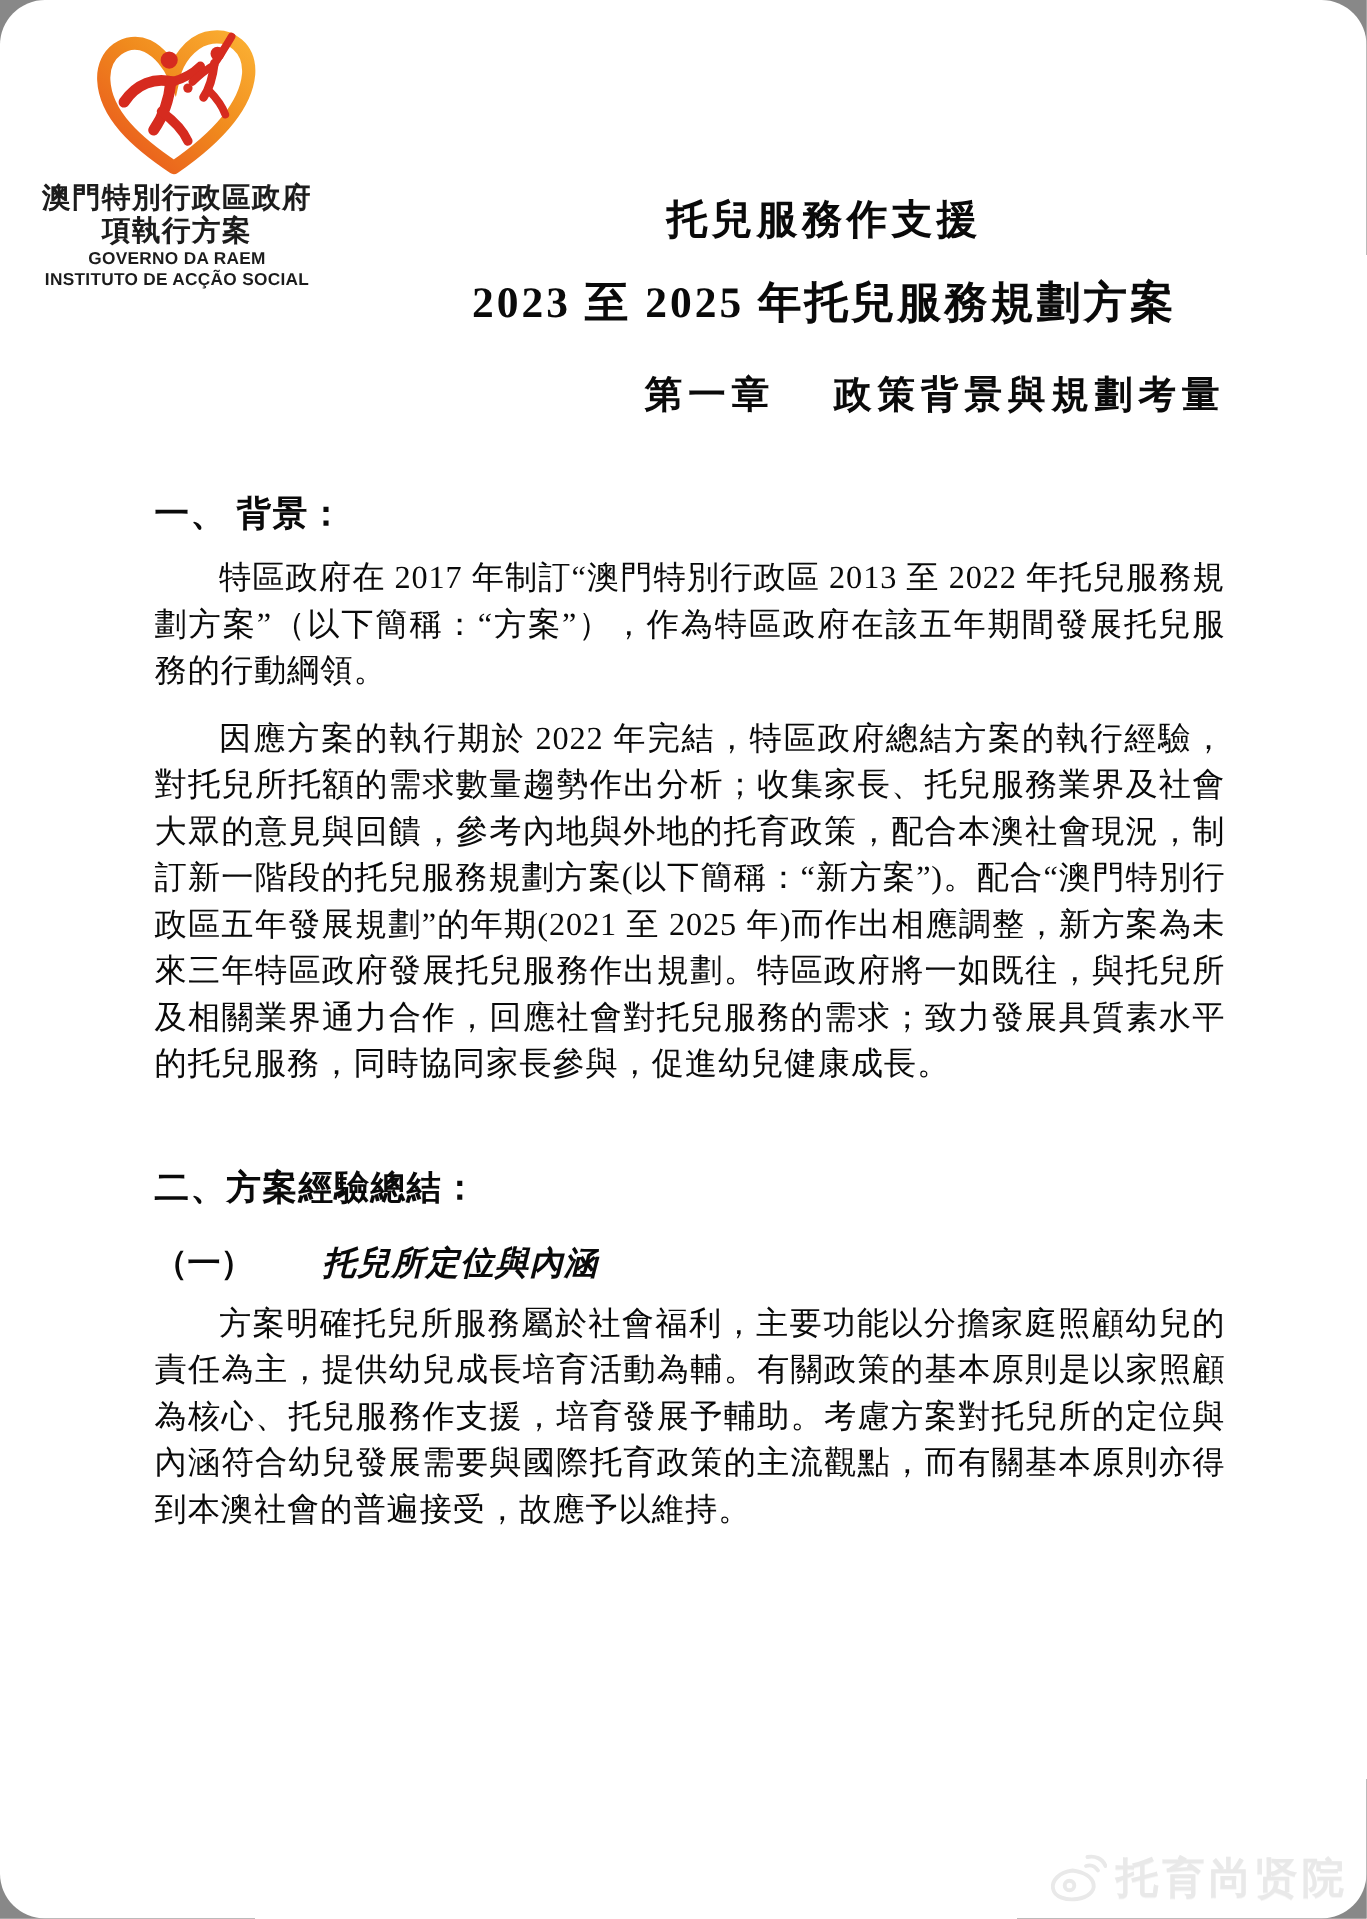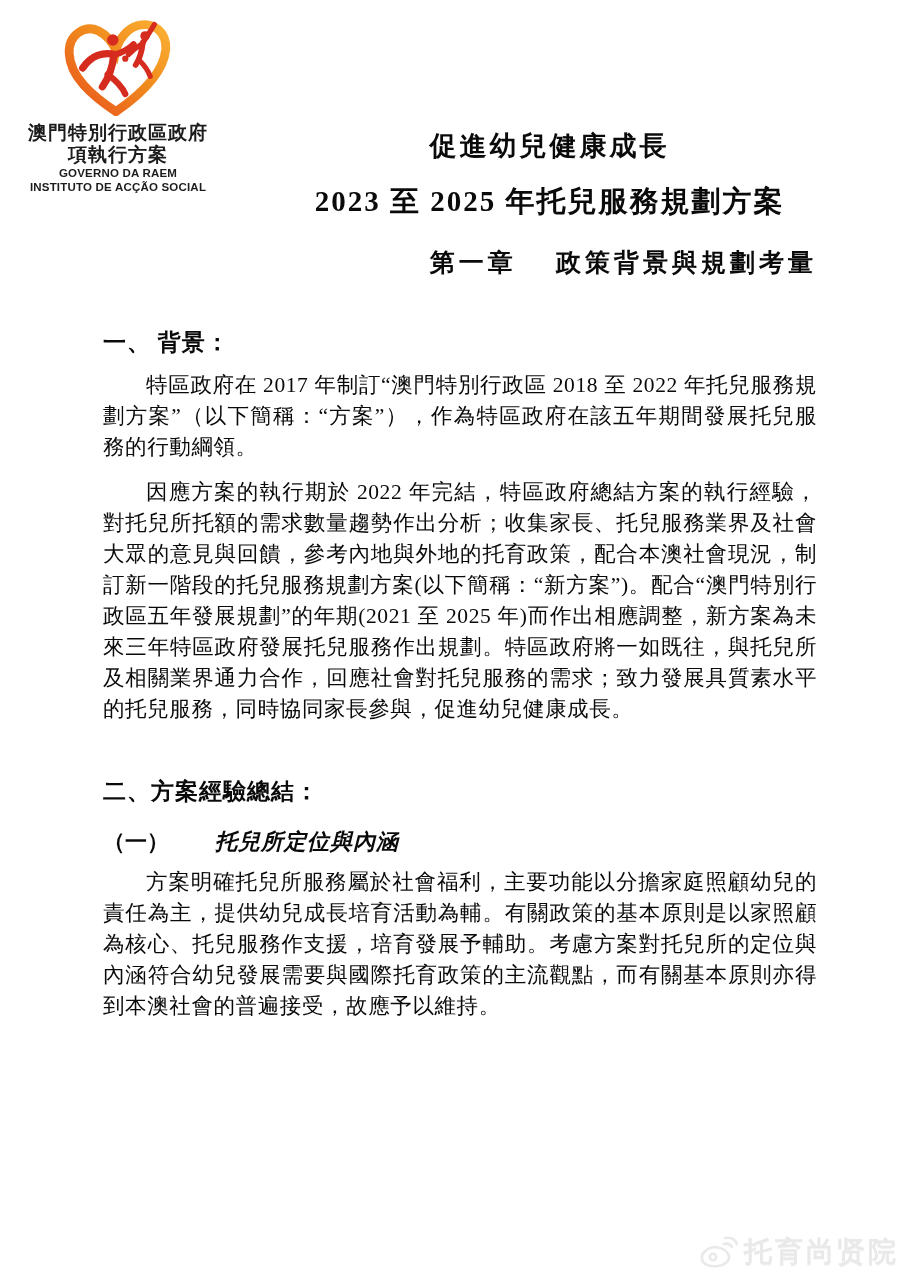--- a/index.html
+++ b/index.html
@@ -5,20 +5,21 @@
   html, body { margin: 0; padding: 0; background: #888; }
   .page {
     position: relative;
     width: 911px;
     height: 1279px;
     margin: 0 auto;
     background: #ffffff;
     overflow: hidden;
     font-family: "Liberation Serif", "DejaVu Serif", serif;
     color: #0a0a0a;
+    border-radius: 30px;
   }
 
   
   .logo-block {
     position: absolute;
     top: 12px;
     left: 22px;
     width: 192px;
     text-align: center;
     line-height: 1.15;
@@ -150,30 +151,30 @@
       <circle cx="86" cy="23" r="4.5" fill="#d62b1f"></circle>
       <circle cx="67" cy="45" r="3" fill="#d62b1f"></circle>
     </svg>
     <div class="logo-zh">澳門特別行政區政府</div>
     <div class="logo-zh">項執行方案</div>
     <div class="logo-pt">GOVERNO DA RAEM</div>
     <div class="logo-pt">INSTITUTO DE ACÇÃO SOCIAL</div>
   </div>
 
   <div class="doc-title">
-    <span class="t1">促進幼兒健康成長</span>
+    <span class="t1">托兒服務作支援</span>
     <span class="t2">2023 至 2025 年托兒服務規劃方案</span>
   </div>
 
   <div class="chapter-heading">第一章　 政策背景與規劃考量</div>
 
   <div class="content">
 
     <div class="sec-heading">一、 背景：</div>
-    <p>特區政府在 2017 年制訂“澳門特別行政區 2018 至 2022 年托兒服務規劃方案”（以下簡稱：“方案”），作為特區政府在該五年期間發展托兒服務的行動綱領。</p>
+    <p>特區政府在 2017 年制訂“澳門特別行政區 2013 至 2022 年托兒服務規劃方案”（以下簡稱：“方案”），作為特區政府在該五年期間發展托兒服務的行動綱領。</p>
     <p>因應方案的執行期於 2022 年完結，特區政府總結方案的執行經驗，對托兒所托額的需求數量趨勢作出分析；收集家長、托兒服務業界及社會大眾的意見與回饋，參考內地與外地的托育政策，配合本澳社會現況，制訂新一階段的托兒服務規劃方案(以下簡稱：“新方案”)。配合“澳門特別行政區五年發展規劃”的年期(2021 至 2025 年)而作出相應調整，新方案為未來三年特區政府發展托兒服務作出規劃。特區政府將一如既往，與托兒所及相關業界通力合作，回應社會對托兒服務的需求；致力發展具質素水平的托兒服務，同時協同家長參與，促進幼兒健康成長。</p>
 
     <div class="sec-heading second">二、方案經驗總結：</div>
 
     <div class="sub-heading">
       <span class="sub-label">（一）</span>
       <span class="sub-title">托兒所定位與內涵</span>
     </div>
     <p>方案明確托兒所服務屬於社會福利，主要功能以分擔家庭照顧幼兒的責任為主，提供幼兒成長培育活動為輔。有關政策的基本原則是以家照顧為核心、托兒服務作支援，培育發展予輔助。考慮方案對托兒所的定位與內涵符合幼兒發展需要與國際托育政策的主流觀點，而有關基本原則亦得到本澳社會的普遍接受，故應予以維持。</p>
 

